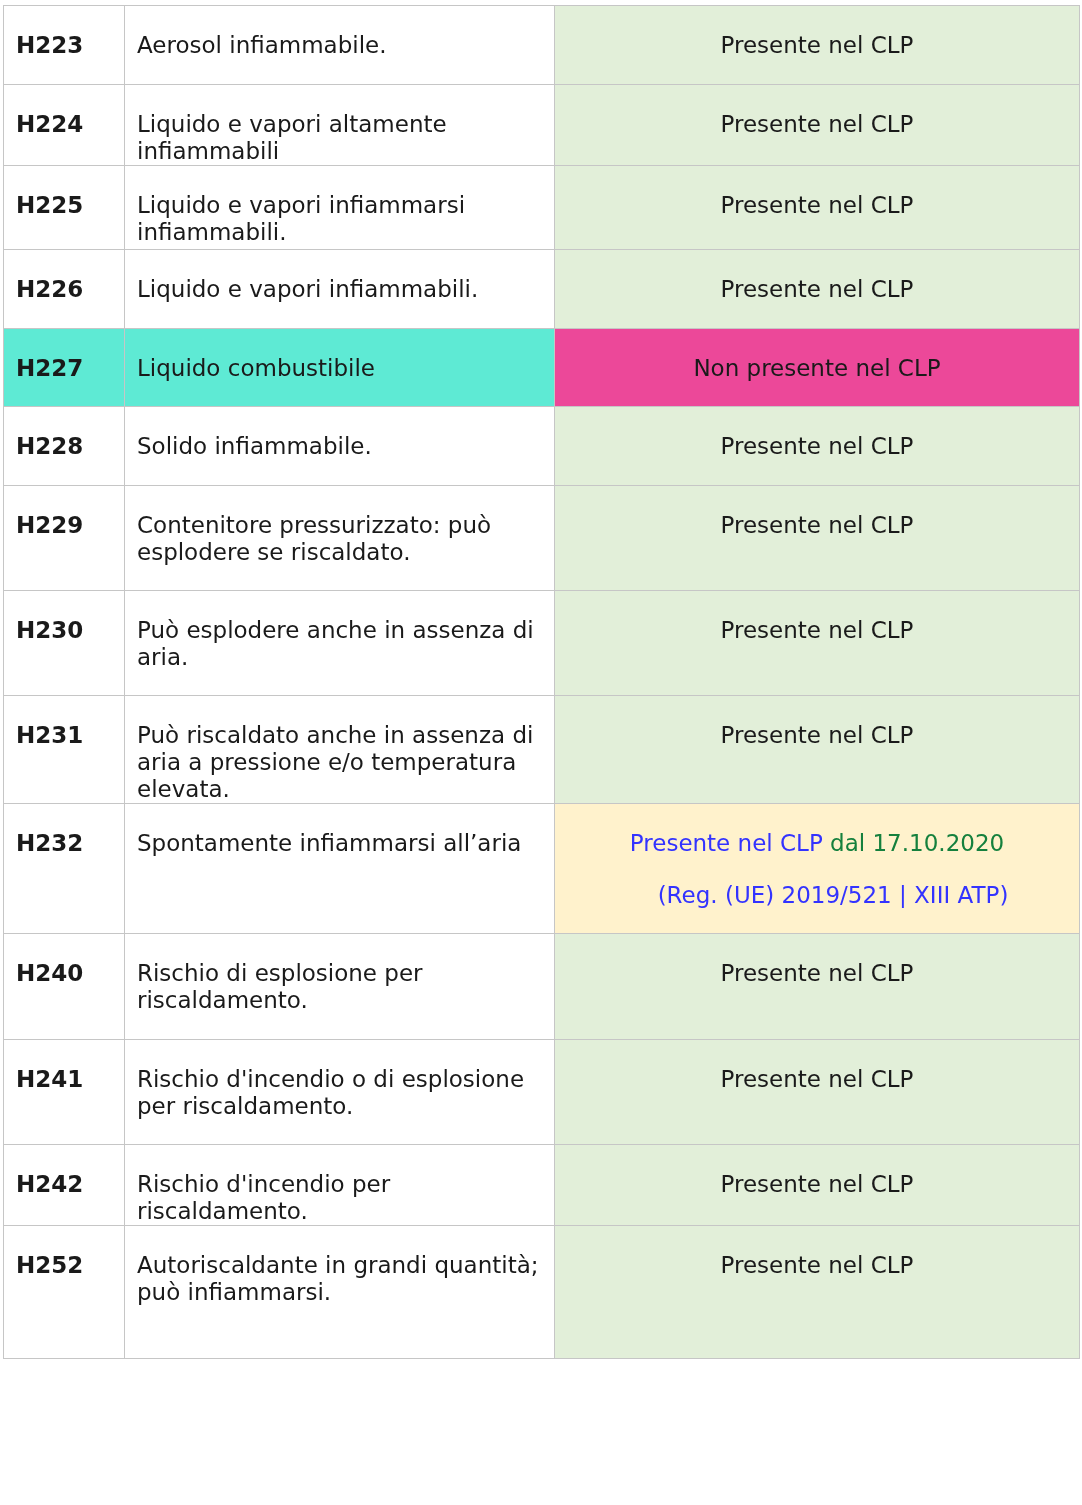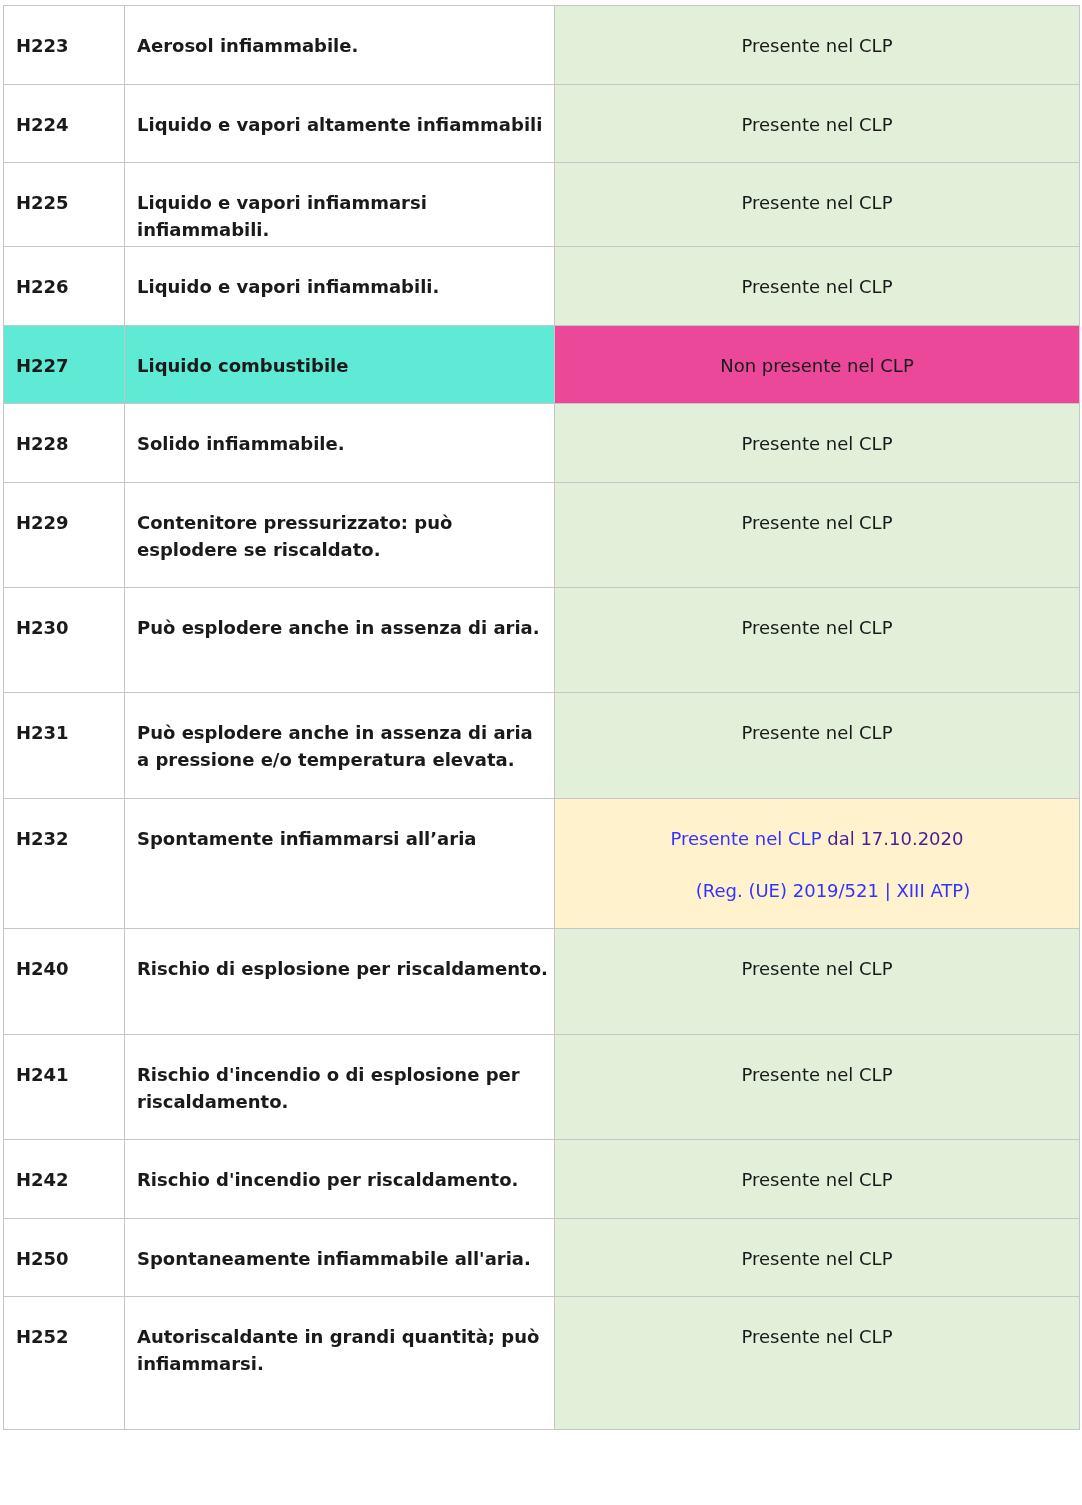--- a/index.html
+++ b/index.html
@@ -1,30 +1,30 @@
 <!DOCTYPE html>
 <html><head>
   <meta charset="utf-8">
   <style>
     html, body { margin: 0; padding: 0; background: #ffffff; }
     body { width: 1082px; height: 1505px; position: relative; overflow: hidden;
       font-family: "DejaVu Sans", sans-serif; color: #1a1a1a; }
     table.hazards { position: absolute; left: 3px; top: 5px; border-collapse: collapse;
       width: 1077px; table-layout: fixed; }
     table.hazards td { border: 1px solid #c6c6c6; vertical-align: top; padding: 0;
-      font-size: 18px; line-height: 27px; }
+      font-size: 23px; line-height: 27px; }
     td.code { width: 108px; font-weight: bold; padding-left: 12px !important; }
-    td.desc { width: 411px; padding-left: 12px !important; padding-right: 6px !important; font-weight: bold; }
+    td.desc { width: 411px; padding-left: 12px !important; padding-right: 6px !important; }
     td.status { background: #e2efd9; text-align: center; }
     .inner { padding-top: 26px; }
     tr.danger td { background: #5eead4; }
     tr.danger td.status { background: #ec4899; }
     td.status.note { background: #fff2cc; }
     .blue { color: #3333ff; }
-    .red { color: #4c1d95; }
+    .red { color: #15803d; }
     .line2 { margin-top: 25px; padding-left: 32px; }
   </style>
 </head>
 <body>
 
 <table class="hazards">
   <tbody>
     <tr style="height:79px">
       <td class="code">
           <div class="inner">H223</div>
@@ -111,21 +111,21 @@
         </td>
       <td class="status">
           <div class="inner">Presente nel CLP</div>
         </td>
     </tr>
     <tr style="height:106px">
       <td class="code">
           <div class="inner">H231</div>
         </td>
       <td class="desc">
-          <div class="inner">Può esplodere anche in assenza di aria a pressione e/o temperatura elevata.</div>
+          <div class="inner">Può riscaldato anche in assenza di aria a pressione e/o temperatura elevata.</div>
         </td>
       <td class="status">
           <div class="inner">Presente nel CLP</div>
         </td>
     </tr>
     <tr style="height:130px">
       <td class="code">
           <div class="inner">H232</div>
         </td>
       <td class="desc">
@@ -165,31 +165,20 @@
       <td class="code">
           <div class="inner">H242</div>
         </td>
       <td class="desc">
           <div class="inner">Rischio d'incendio per riscaldamento.</div>
         </td>
       <td class="status">
           <div class="inner">Presente nel CLP</div>
         </td>
     </tr>
-    <tr style="height:78px">
-      <td class="code">
-          <div class="inner">H250</div>
-        </td>
-      <td class="desc">
-          <div class="inner">Spontaneamente infiammabile all'aria.</div>
-        </td>
-      <td class="status">
-          <div class="inner">Presente nel CLP</div>
-        </td>
-    </tr>
     <tr style="height:133px">
       <td class="code">
           <div class="inner">H252</div>
         </td>
       <td class="desc">
           <div class="inner">Autoriscaldante in grandi quantità; può infiammarsi.</div>
         </td>
       <td class="status">
           <div class="inner">Presente nel CLP</div>
         </td>

